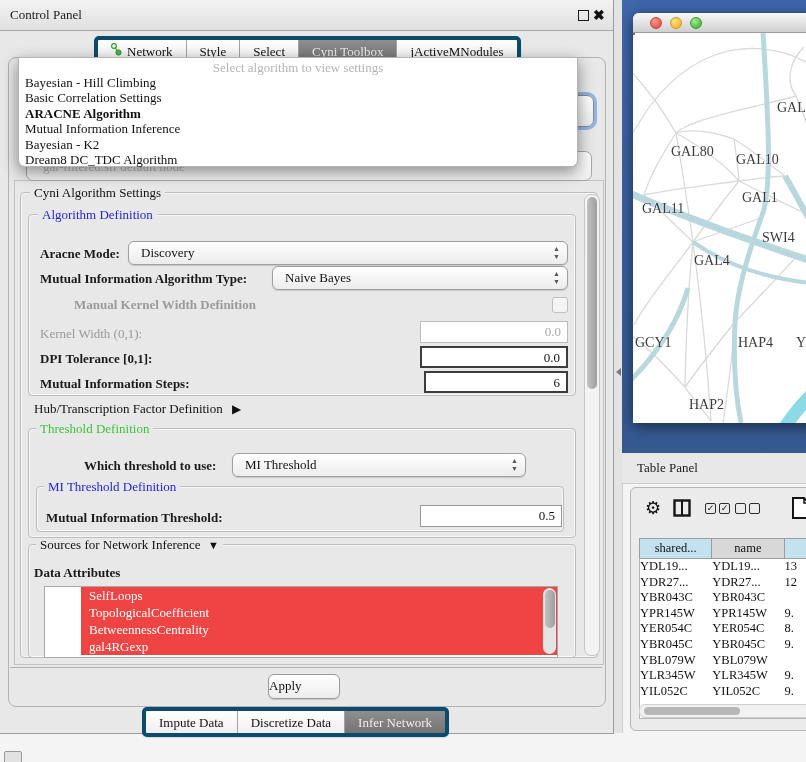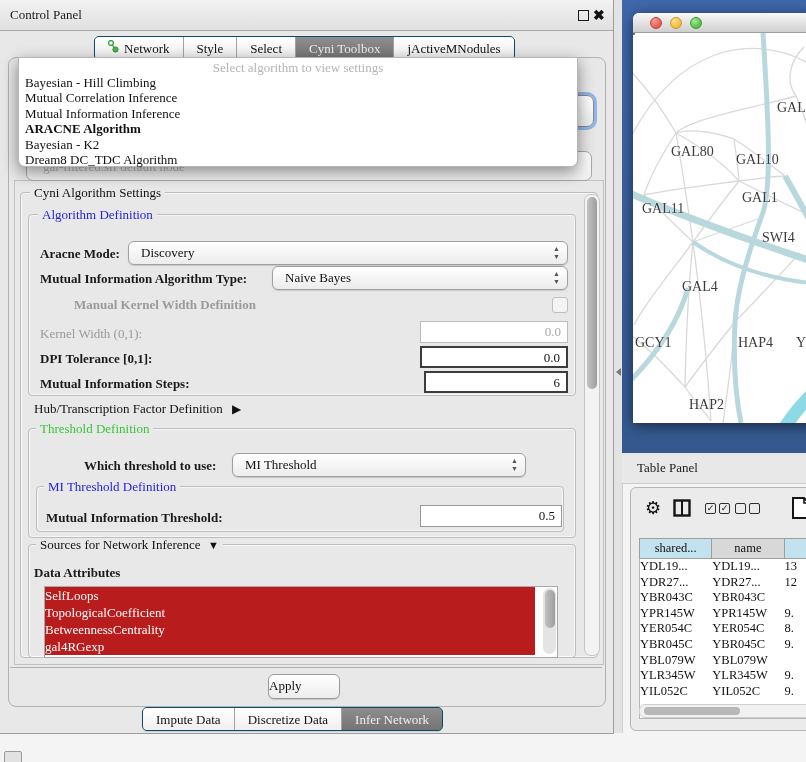--- a/index.html
+++ b/index.html
@@ -10,21 +10,21 @@
   
   .cp-window{left:0;top:0;width:613px;height:733px;background:#e8e8e8;
              border-right:1px solid #9c9c9c;border-bottom:1px solid #9c9c9c;}
   .cp-titlebar{left:0;top:0;width:613px;height:30px;background:linear-gradient(#f2f2f2,#e0e0e0);
                border-bottom:1px solid #a8a8a8;}
   .cp-title{left:10px;top:0;line-height:30px;color:#1a1a1a;}
   .float-btn{left:578px;top:10px;width:9px;height:9px;border:1.6px solid #1a1a1a;background:transparent;}
   .close-btn{left:593px;top:7px;font-size:14px;font-weight:bold;color:#111;}
 
   
-  .seg{display:flex;height:22px;border:1px solid #0c4a6e;border-radius:5px;background:#0f766e;
+  .seg{display:flex;height:22px;border:4px solid #0c4a6e;border-radius:5px;background:#0f766e;
        box-shadow:0 1px 1px rgba(0,0,0,.12);overflow:hidden;}
   .seg .sg{padding:0 13px;line-height:21px;background:linear-gradient(#ffffff,#efefef);
            border-right:1px solid #a3a3a3;white-space:nowrap;display:flex;align-items:center;gap:5px;}
   .seg .sg:last-child{border-right:none;}
   .seg .sg.sel{background:linear-gradient(#8e8e8e,#747474);color:#ededed;}
 
   
   .content-panel{left:8px;top:57px;width:596px;height:648px;background:#e8e8e8;
                  border:1px solid #b2b2b2;border-radius:8px;}
 
@@ -56,21 +56,21 @@
   .tf-on{border:2px solid #3c3c3c;} .tf-soft{border:1px solid #999;} .tf-dis{border:1px solid #bcbcbc;color:#a9a9a9;}
 
   .checkbox{position:absolute;width:14px;height:14px;border:1px solid #c0c0c0;border-radius:3px;background:#f4f4f4;}
 
   
   .vtrack{position:absolute;background:#f3f3f3;border:1px solid #c6c6c6;border-radius:7px;}
   .vthumb{position:absolute;background:linear-gradient(90deg,#c2c2c2,#9e9e9e);border-radius:6px;}
 
   
   .attr-list{left:44px;top:586px;width:512px;height:70px;background:#fff;border:1px solid #a8a8a8;overflow:hidden;}
-  .attr-list .li{height:17px;line-height:17px;background:#b91c1c;color:#fff;width:490px;}
+  .attr-list .li{height:17px;line-height:17px;padding-left:8px;background:#ef4444;color:#fff;width:490px;margin-left:36px;}
 
   .apply-btn{left:268px;top:674px;width:70px;height:23px;border:1px solid #9a9a9a;border-radius:6px;
              background:linear-gradient(#ffffff,#ececec);text-align:left;line-height:22px;box-shadow:0 1px 1px rgba(0,0,0,.15);}
 
   .mini-dock{left:4px;top:751px;width:16px;height:12px;border:1.5px solid #9a9a9a;border-radius:2px;background:#e2e2e2;}
 
   
   .gap{left:614px;top:0;width:8px;height:733px;background:#e3e3e3;border-right:1px solid #cfcfcf;}
   .gap-arrow{left:616px;top:368px;width:0;height:0;border-top:4px solid transparent;border-bottom:4px solid transparent;border-right:5px solid #787878;}
 
@@ -137,23 +137,23 @@
     </div>
 
     <div class="abs content-panel"></div>
 
     <div class="abs ghost-combo1"></div>
     <div class="abs ghost-combo2">gal-filtered.sif default node</div>
 
     <div class="abs popup">
       <div class="ph">Select algorithm to view settings</div>
       <div class="it">Bayesian - Hill Climbing</div>
-      <div class="it">Mutual Correlation Inference</div>
+      <div class="it">Basic Correlation Settings</div>
+      <div class="it sel">ARACNE Algorithm</div>
       <div class="it">Mutual Information Inference</div>
-      <div class="it sel">ARACNE Algorithm</div>
       <div class="it">Bayesian - K2</div>
       <div class="it">Dream8 DC_TDC Algorithm</div>
     </div>
 
     <div class="abs subpanel"></div>
 
     <div class="abs group" style="left:20px;top:192px;width:576px;height:464px;"></div>
     <div class="abs gtitle" style="left:30px;top:186px;">Cyni Algorithm Settings</div>
 
     <div class="abs vtrack" style="left:584px;top:194px;width:14px;height:460px;">
@@ -306,21 +306,21 @@
         <div class="node" style="background:#f7a8a4"></div>
         <div class="node" style="background:#ecf8ea"></div>
         <div class="node" style="background:#e8f6e6"></div>
 
         <div class="nlabel" style="left:144px;top:67px;">GAL</div>
         <div class="nlabel" style="left:38px;top:111px;">GAL80</div>
         <div class="nlabel" style="left:103px;top:119px;">GAL10</div>
         <div class="nlabel" style="left:109px;top:157px;">GAL1</div>
         <div class="nlabel" style="left:9px;top:168px;">GAL11</div>
         <div class="nlabel" style="left:129px;top:197px;">SWI4</div>
-        <div class="nlabel" style="left:49px;top:220px;margin-top:26px;">GAL4</div>
+        <div class="nlabel" style="left:61px;top:220px;">GAL4</div>
         <div class="nlabel" style="left:2px;top:302px;">GCY1</div>
         <div class="nlabel" style="left:105px;top:302px;">HAP4</div>
         <div class="nlabel" style="left:163px;top:302px;">Y</div>
         <div class="nlabel" style="left:56px;top:364px;">HAP2</div>
       </div>
     </div>
   </div>
 
   <div class="abs tp-bar"></div>
   <div class="abs tp-title">Table Panel</div>

